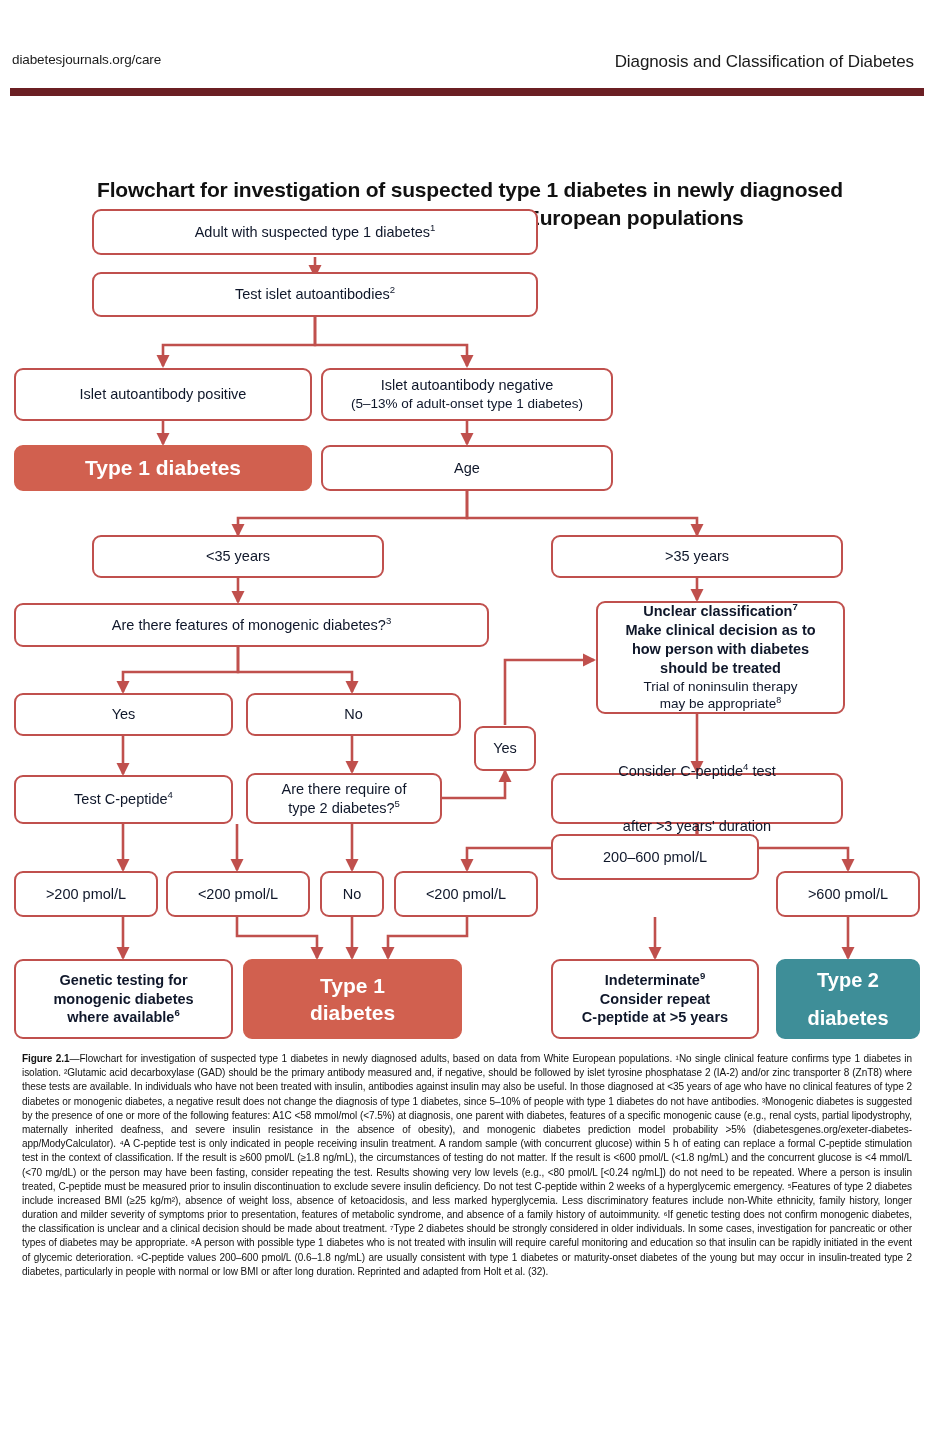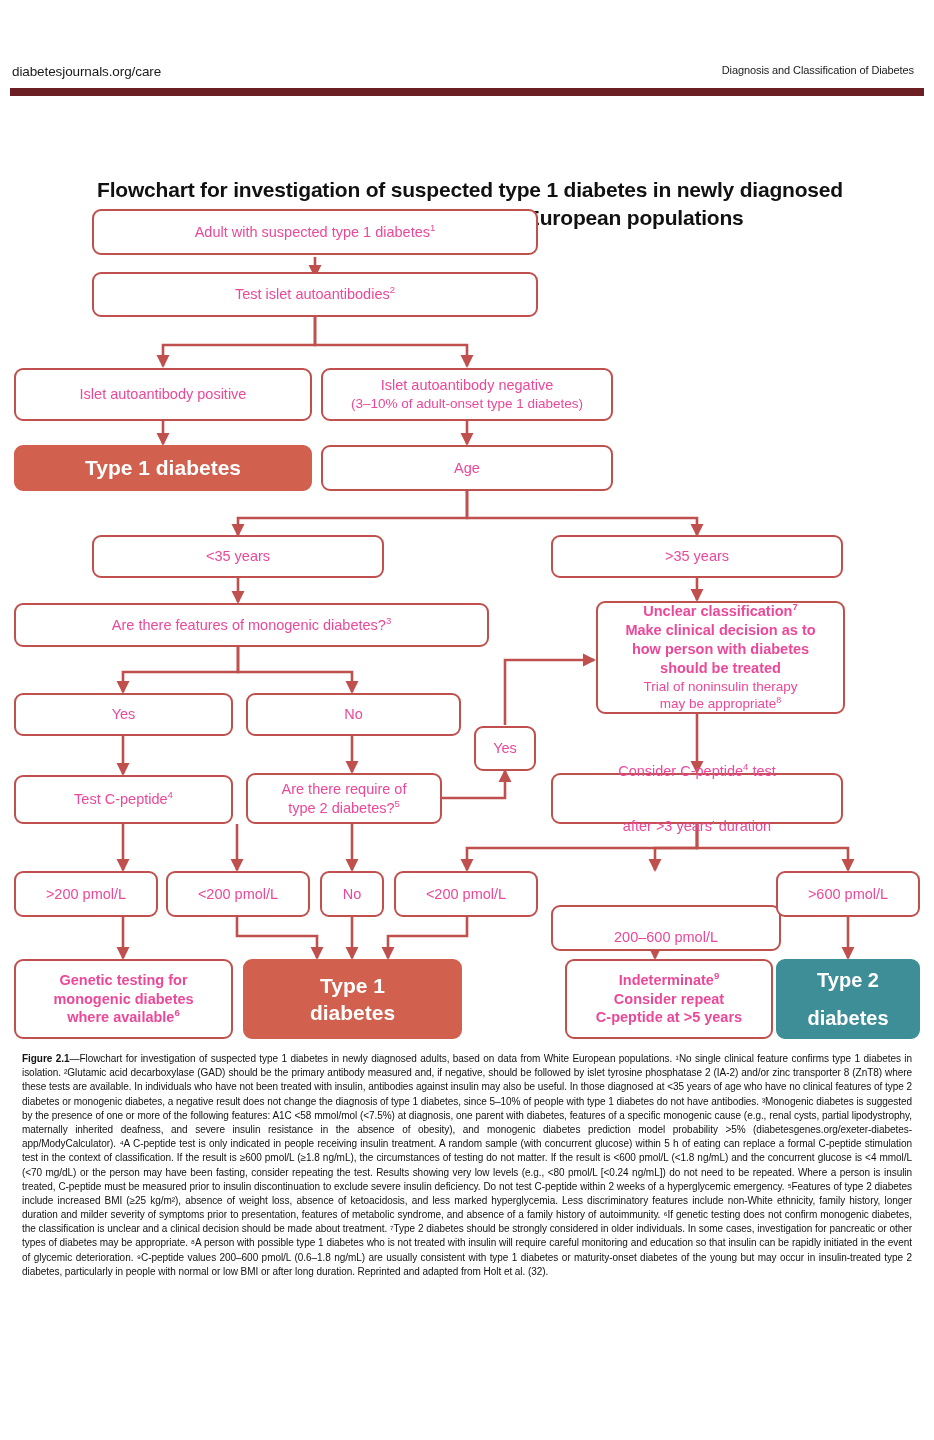--- a/index.html
+++ b/index.html
@@ -12,38 +12,38 @@
     height: 1440px;
     position: relative;
     font-family: "Liberation Sans", sans-serif;
     color: #111111;
     overflow: hidden;
   }
 
   
   .runhead {
     position: absolute;
-    top: 64px;
+    top: 52px;
     left: 0;
     width: 934px;
     height: 20px;
   }
   .runhead .left {
     position: absolute;
     left: 12px;
     top: 0;
     font-size: 13.5px;
     color: #1a1a1a;
     letter-spacing: -0.1px;
   }
   .runhead .right {
     position: absolute;
     right: 20px;
     top: 0;
-    font-size: 11px;
+    font-size: 17px;
     color: #1a1a1a;
     letter-spacing: -0.1px;
   }
   .rule {
     position: absolute;
     top: 88px;
     left: 10px;
     width: 914px;
     height: 8px;
     background: #6b1f23;
@@ -85,21 +85,21 @@
     box-sizing: border-box;
     border: 2px solid #c0504d;
     border-radius: 9px;
     background: #ffffff;
     display: flex;
     align-items: center;
     justify-content: center;
     text-align: center;
     font-size: 14.5px;
     line-height: 1.3;
-    color: #ec4899;
+    color: #0f172a;
     padding: 2px 6px;
   }
   .node.fill-red {
     background: #d1604f;
     border-color: #d1604f;
     color: #ffffff;
     font-weight: bold;
     font-size: 21px;
   }
   .node.fill-teal {
@@ -219,21 +219,21 @@
 
   <div class="node" style="left:92px; top:272px; width:446px; height:45px;">
     <span><span>Test islet autoantibodies</span><sup>2</sup></span>
   </div>
 
   <div class="node" style="left:14px; top:368px; width:298px; height:53px;">
     <span>Islet autoantibody positive</span>
   </div>
   <div class="node" style="left:321px; top:368px; width:292px; height:53px; flex-direction:column;">
     <span class="ln">Islet autoantibody negative</span>
-    <span class="ln sub">(3–10% of adult-onset type 1 diabetes)</span>
+    <span class="ln sub">(5–13% of adult-onset type 1 diabetes)</span>
   </div>
 
   <div class="node fill-red" style="left:14px; top:445px; width:298px; height:46px;">
     <span>Type 1 diabetes</span>
   </div>
   <div class="node" style="left:321px; top:445px; width:292px; height:46px;">
     <span>Age</span>
   </div>
 
   <div class="node" style="left:92px; top:535px; width:292px; height:43px;">
@@ -283,37 +283,37 @@
   </div>
   <div class="node" style="left:166px; top:871px; width:144px; height:46px;">
     <span>&lt;200 pmol/L</span>
   </div>
   <div class="node" style="left:320px; top:871px; width:64px; height:46px;">
     <span>No</span>
   </div>
   <div class="node" style="left:394px; top:871px; width:144px; height:46px;">
     <span>&lt;200 pmol/L</span>
   </div>
-  <div class="node" style="left:551px; top:905px; width:230px; height:46px;align-items:flex-end;">
+  <div class="node" style="left:551px; top:834px; width:208px; height:46px;">
     <span>200–600 pmol/L</span>
   </div>
   <div class="node" style="left:776px; top:871px; width:144px; height:46px;">
     <span>&gt;600 pmol/L</span>
   </div>
 
   <div class="node bold" style="left:14px; top:959px; width:219px; height:80px; flex-direction:column;">
     <span class="ln">Genetic testing for</span>
     <span class="ln">monogenic diabetes</span>
     <span class="ln"><span>where available</span><sup>6</sup></span>
   </div>
   <div class="node fill-red" style="left:243px; top:959px; width:219px; height:80px; flex-direction:column;">
     <span class="ln">Type 1</span>
     <span class="ln">diabetes</span>
   </div>
-  <div class="node bold" style="left:551px; top:959px; width:208px; height:80px; flex-direction:column;margin-left:14px;">
+  <div class="node bold" style="left:551px; top:959px; width:208px; height:80px; flex-direction:column;">
     <span class="ln"><span>Indeterminate</span><sup>9</sup></span>
     <span class="ln">Consider repeat</span>
     <span class="ln">C-peptide at &gt;5 years</span>
   </div>
   <div class="node fill-teal" style="left:776px; top:959px; width:144px; height:80px; flex-direction:column;">
     <span class="ln">Type 2</span>
     <span class="ln">diabetes</span>
   </div>
 </div>
 

